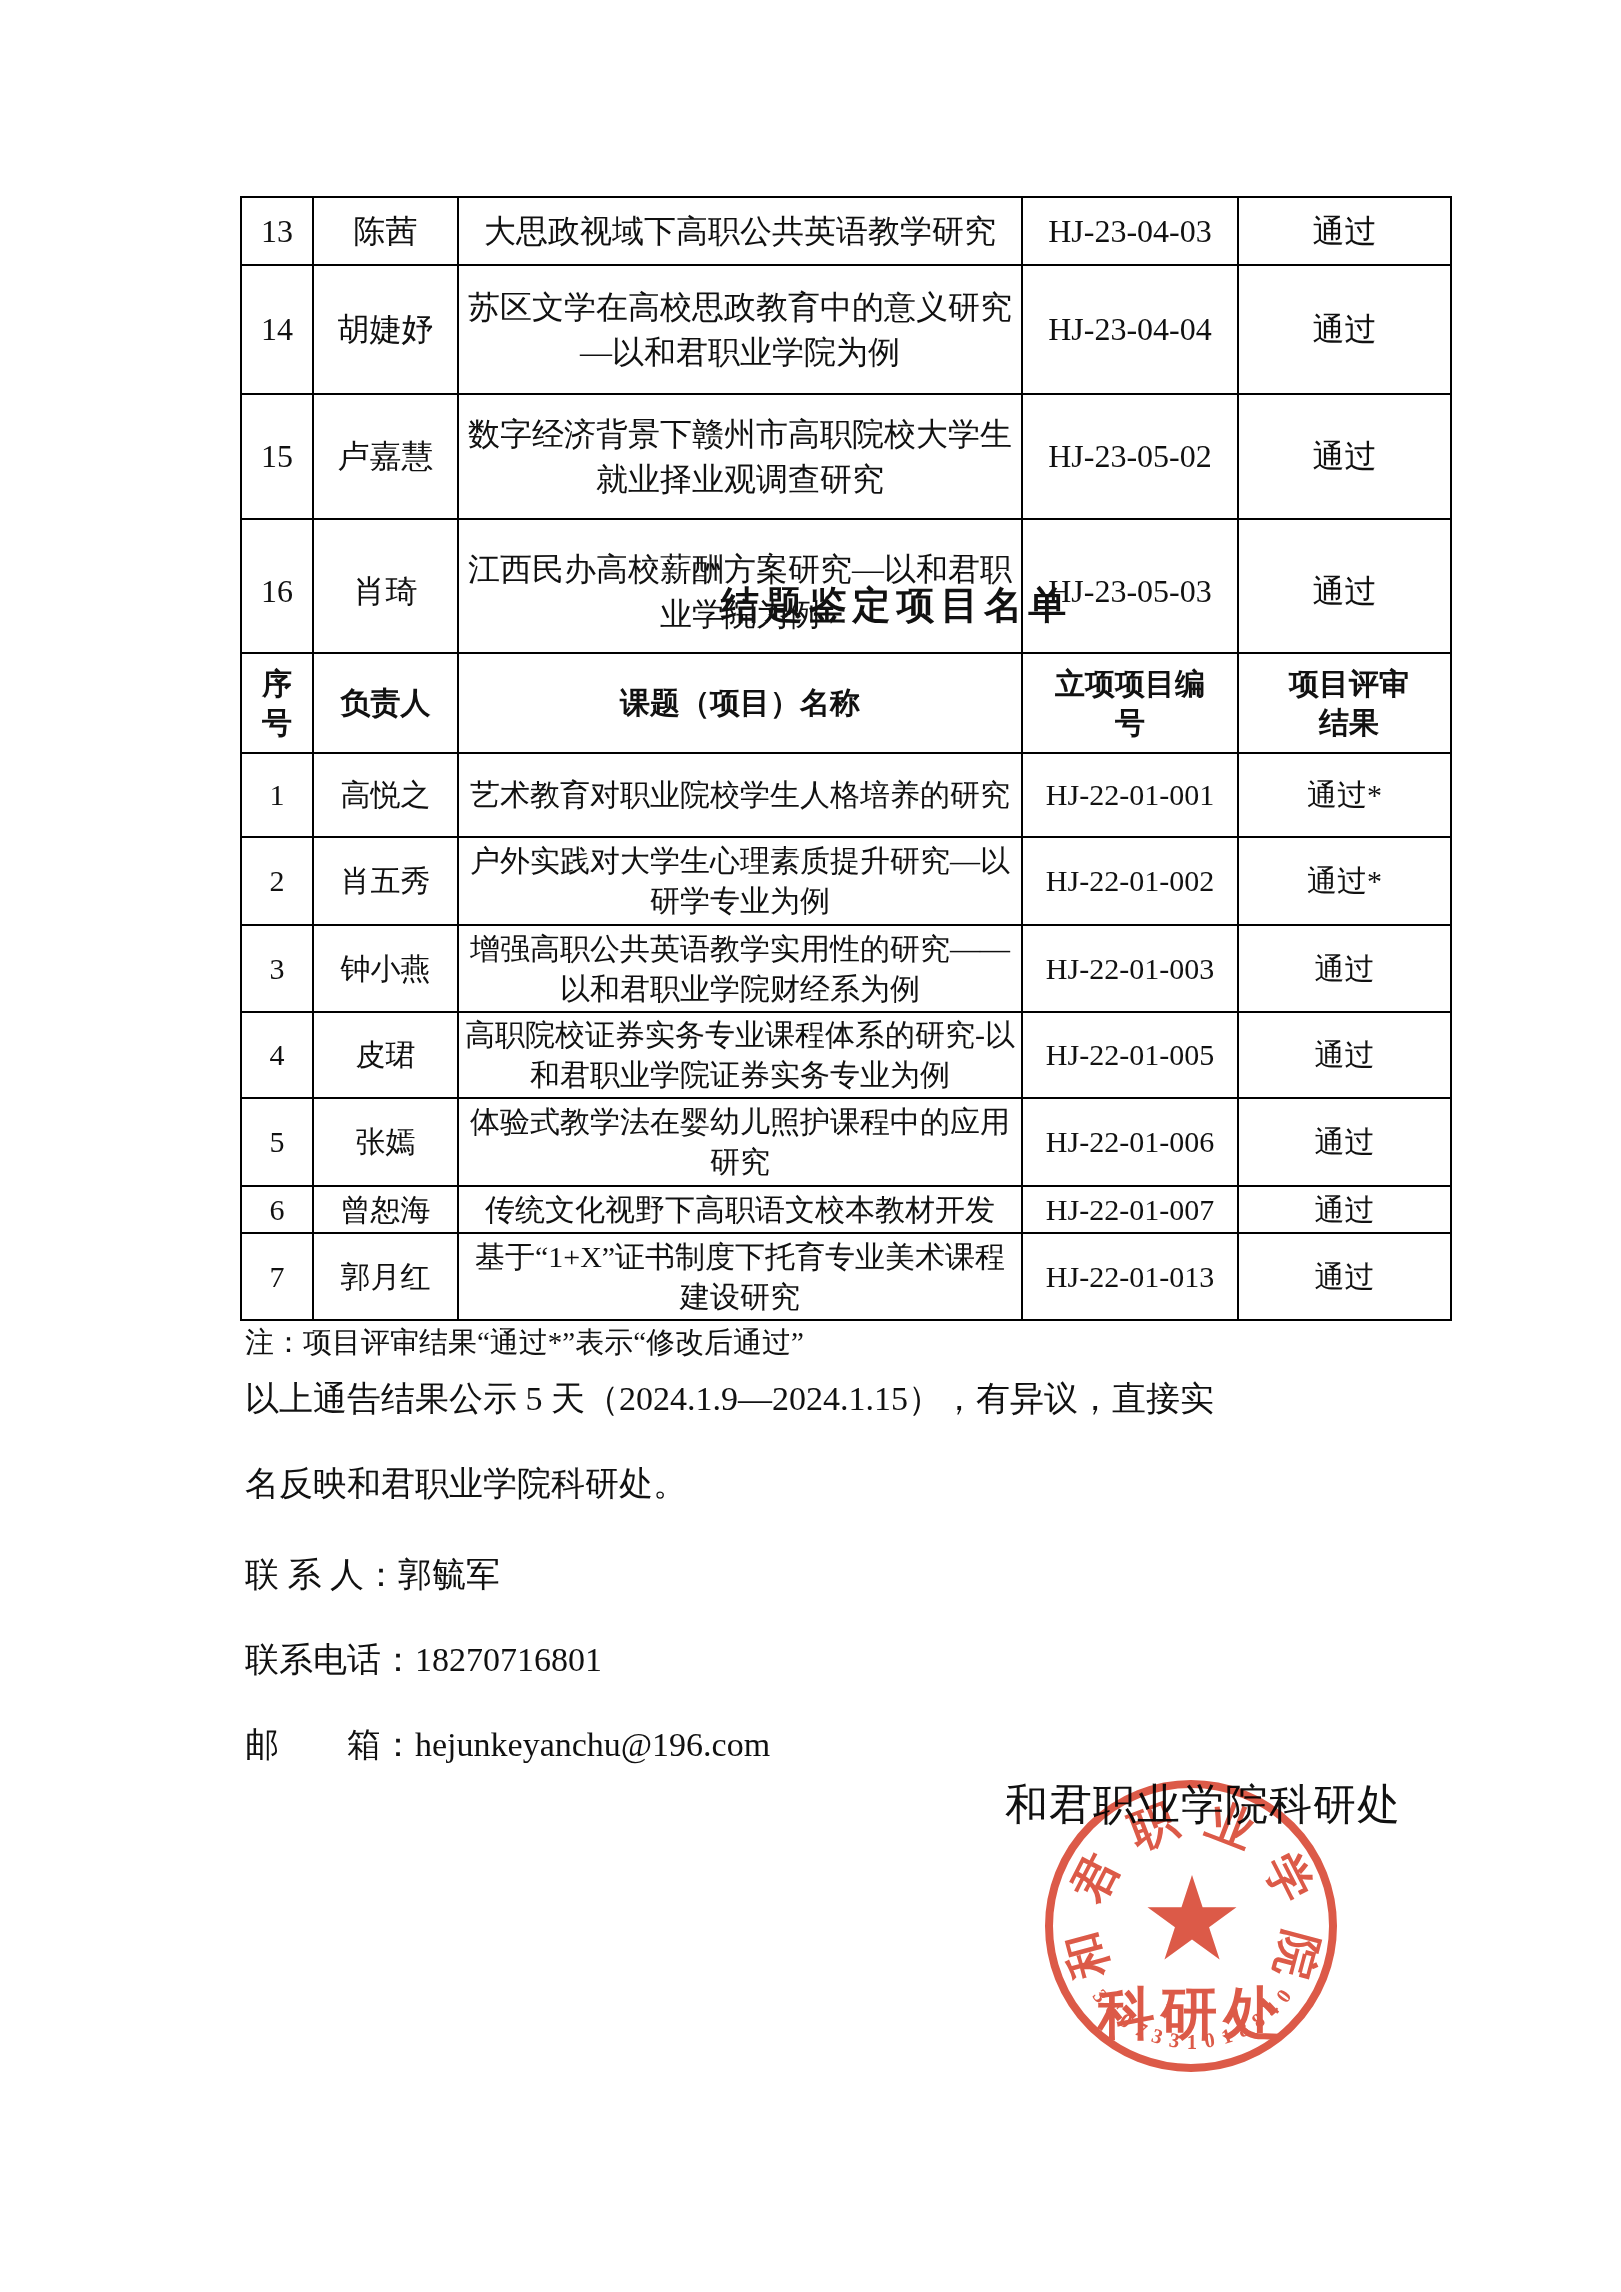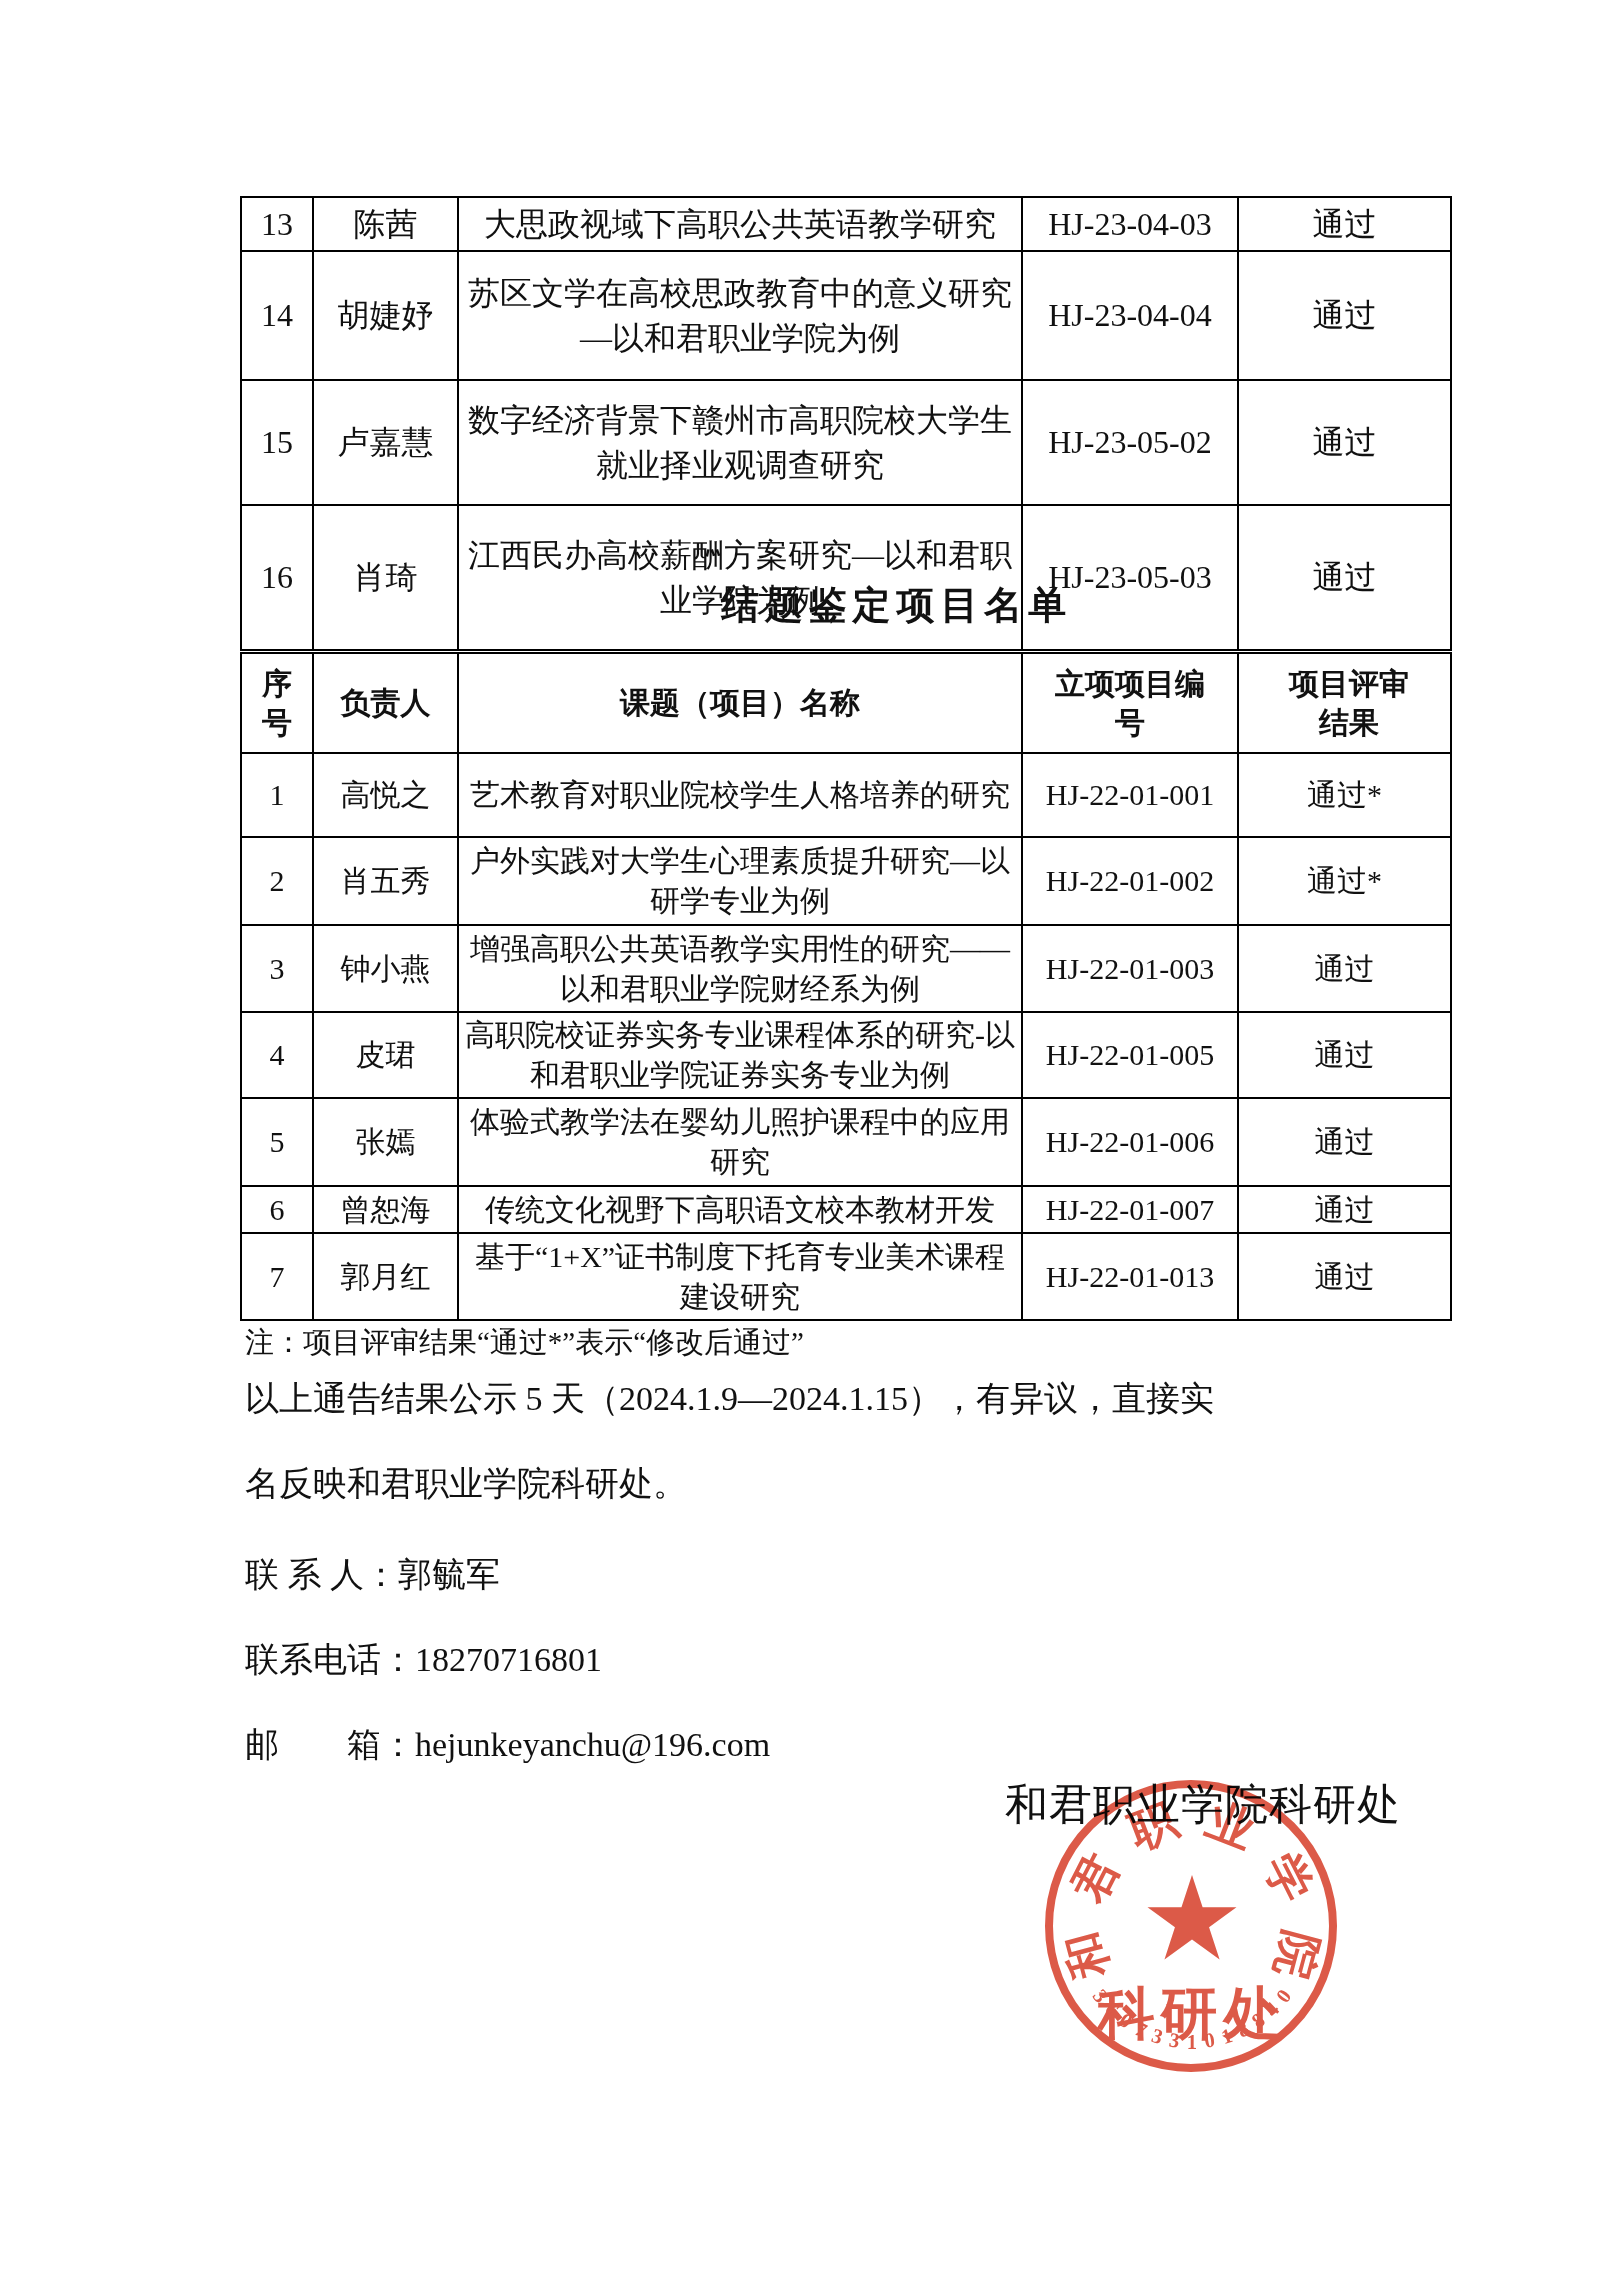--- a/index.html
+++ b/index.html
@@ -90,21 +90,21 @@
 
   <table class="doc" id="table1">
     <colgroup>
       <col style="width:72px">
         <col style="width:145px">
         <col style="width:564px">
       <col style="width:216px">
         <col style="width:213px">
     </colgroup>
     <tbody id="t1body">
-        <tr style="height: 54px; border-radius: 28px;">
+        <tr style="height: 68px; border-radius: 28px;">
           <td>13</td>
           <td>陈茜</td>
           <td>大思政视域下高职公共英语教学研究</td>
           <td>HJ-23-04-03</td>
           <td>通过</td>
         </tr>
         <tr style="height: 129px;">
           <td>14</td>
           <td>胡婕妤</td>
           <td>苏区文学在高校思政教育中的意义研究—以和君职业学院为例</td>

